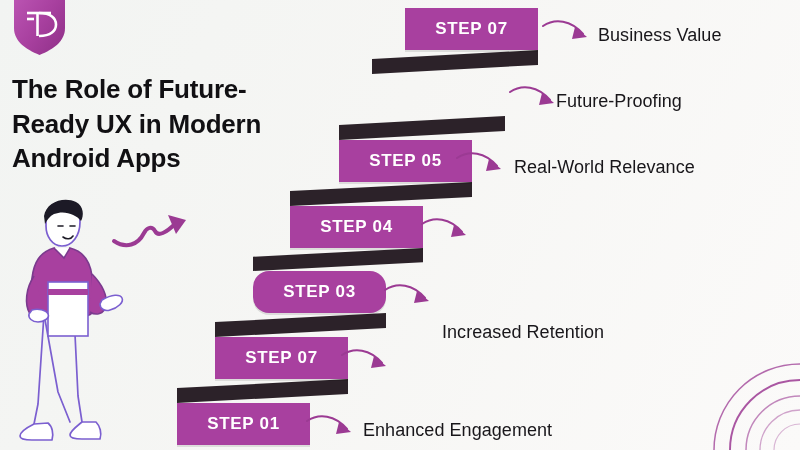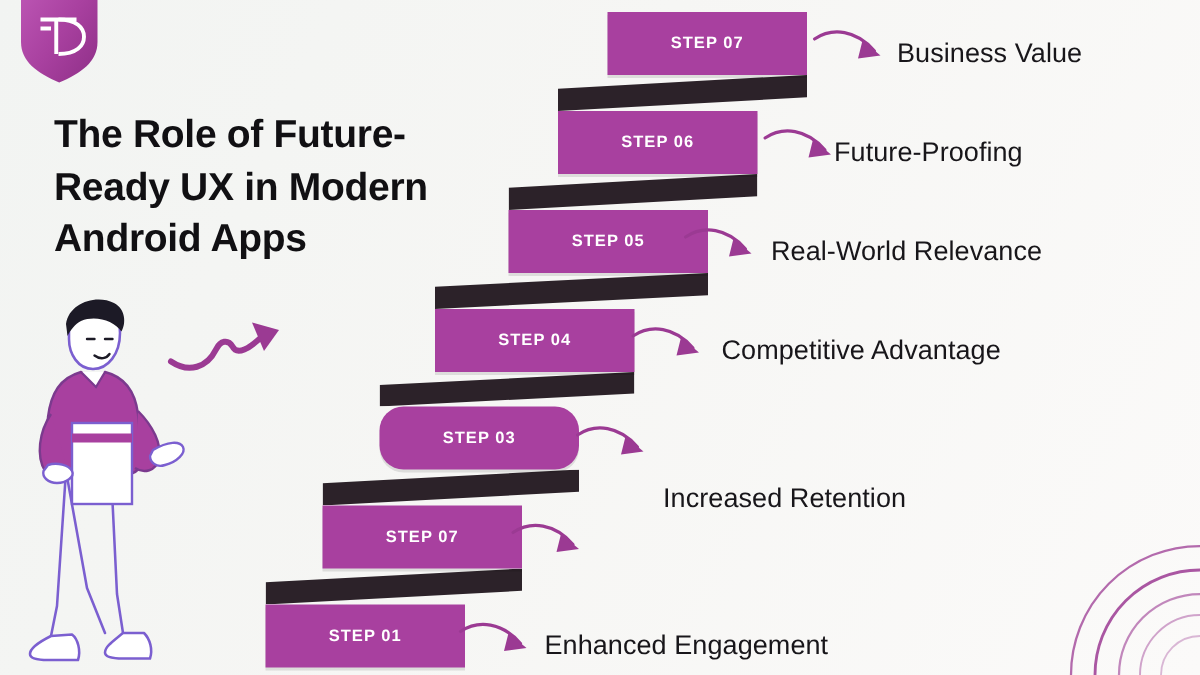--- a/index.html
+++ b/index.html
@@ -16,41 +16,41 @@
 
   
   .logo{position:absolute;left:11px;top:-6px;width:57px;height:62px;}
 
   
   .title{
     position:absolute;left:12px;top:72px;width:290px;
     font-size:26px;line-height:1.33;font-weight:700;color:#111013;
     letter-spacing:-0.2px;
   }
-  .title .ln{display:block;white-space:nowrap;margin-left:24px;}
+  .title .ln{display:block;white-space:nowrap;}
 
   
   .person{position:absolute;left:8px;top:196px;width:130px;height:250px;}
   .curve-arrow{position:absolute;left:110px;top:205px;width:95px;height:50px;}
 
   
   .corner-arcs{position:absolute;right:-6px;bottom:-8px;width:110px;height:100px;}
 
   
   .stair{position:absolute;left:0;top:0;width:800px;height:450px;}
 
   .step{
     position:absolute;height:42px;width:133px;
     background:#a8409f;
     box-shadow:0 2px 0 rgba(0,0,0,.10);
     display:flex;align-items:center;
   }
   .step-label{
     width:100%;text-align:center;
-    color:#ffffff;font-size:11px;font-weight:700;
+    color:#ffffff;font-size:17px;font-weight:700;
     letter-spacing:.7px;
   }
   .connector{
     position:absolute;width:102px;height:66px;
     background:#2c2229;
   }
 
   .outcome{
     position:absolute;
     font-size:18px;font-weight:400;color:#18161a;
@@ -149,44 +149,40 @@
       <div class="connector" style="left: 215px; top: 313px; width: 171px; height: 24px; clip-path: polygon(100% 0px, 100% 62%, 0px 100%, 0px 38%);"></div>
       <div class="connector" style="left: 177px; top: 379px; width: 171px; height: 24px; clip-path: polygon(100% 0px, 100% 62%, 0px 100%, 0px 38%);"></div>
       <div class="step" style="left: 405px; top: 8px;">
         <span class="step-label">STEP 07</span>
       </div>
       <div class="mini-arrow" style="left: 541px; top: 14px;"><svg viewBox="0 0 62 34" width="62" height="34" aria-hidden="true">
           <path d="M2 12 C14 4 30 6 42 20" fill="none" stroke="#9b3a93" stroke-width="2.1" stroke-linecap="round"></path>
           <path d="M34 13 L46 23 L31 25 Z" fill="#9b3a93"></path>
         </svg></div>
       <div class="outcome" style="left: 598px; top: 25px;">Business Value</div>
-      <div class="step" style="left: 372px; top: 74px;">
-        <span class="step-label">STEP 06</span>
-      </div>
       <div class="mini-arrow" style="left: 508px; top: 80px;"><svg viewBox="0 0 62 34" width="62" height="34" aria-hidden="true">
           <path d="M2 12 C14 4 30 6 42 20" fill="none" stroke="#9b3a93" stroke-width="2.1" stroke-linecap="round"></path>
           <path d="M34 13 L46 23 L31 25 Z" fill="#9b3a93"></path>
         </svg></div>
       <div class="outcome" style="left: 556px; top: 91px;">Future-Proofing</div>
       <div class="step" style="left: 339px; top: 140px;">
         <span class="step-label">STEP 05</span>
       </div>
       <div class="mini-arrow" style="left: 455px; top: 146px;"><svg viewBox="0 0 62 34" width="62" height="34" aria-hidden="true">
           <path d="M2 12 C14 4 30 6 42 20" fill="none" stroke="#9b3a93" stroke-width="2.1" stroke-linecap="round"></path>
           <path d="M34 13 L46 23 L31 25 Z" fill="#9b3a93"></path>
         </svg></div>
       <div class="outcome" style="left: 514px; top: 157px;">Real-World Relevance</div>
       <div class="step" style="left: 290px; top: 206px; align-items: center;">
         <span class="step-label">STEP 04</span>
       </div>
       <div class="mini-arrow" style="left: 420px; top: 212px;"><svg viewBox="0 0 62 34" width="62" height="34" aria-hidden="true">
           <path d="M2 12 C14 4 30 6 42 20" fill="none" stroke="#9b3a93" stroke-width="2.1" stroke-linecap="round"></path>
           <path d="M34 13 L46 23 L31 25 Z" fill="#9b3a93"></path>
         </svg></div>
-      <div class="outcome" style="left: 481px; top: 223px;">Competitive Advantage</div>
       <div class="step" style="left: 253px; top: 271px; border-radius: 16px;">
         <span class="step-label">STEP 03</span>
       </div>
       <div class="mini-arrow" style="left: 383px; top: 278px;"><svg viewBox="0 0 62 34" width="62" height="34" aria-hidden="true">
           <path d="M2 12 C14 4 30 6 42 20" fill="none" stroke="#9b3a93" stroke-width="2.1" stroke-linecap="round"></path>
           <path d="M34 13 L46 23 L31 25 Z" fill="#9b3a93"></path>
         </svg></div>
       <div class="outcome" style="left: 442px; top: 288px; margin-top: 34px;">Increased Retention</div>
       <div class="step" style="left: 215px; top: 337px;">
         <span class="step-label">STEP 07</span>

